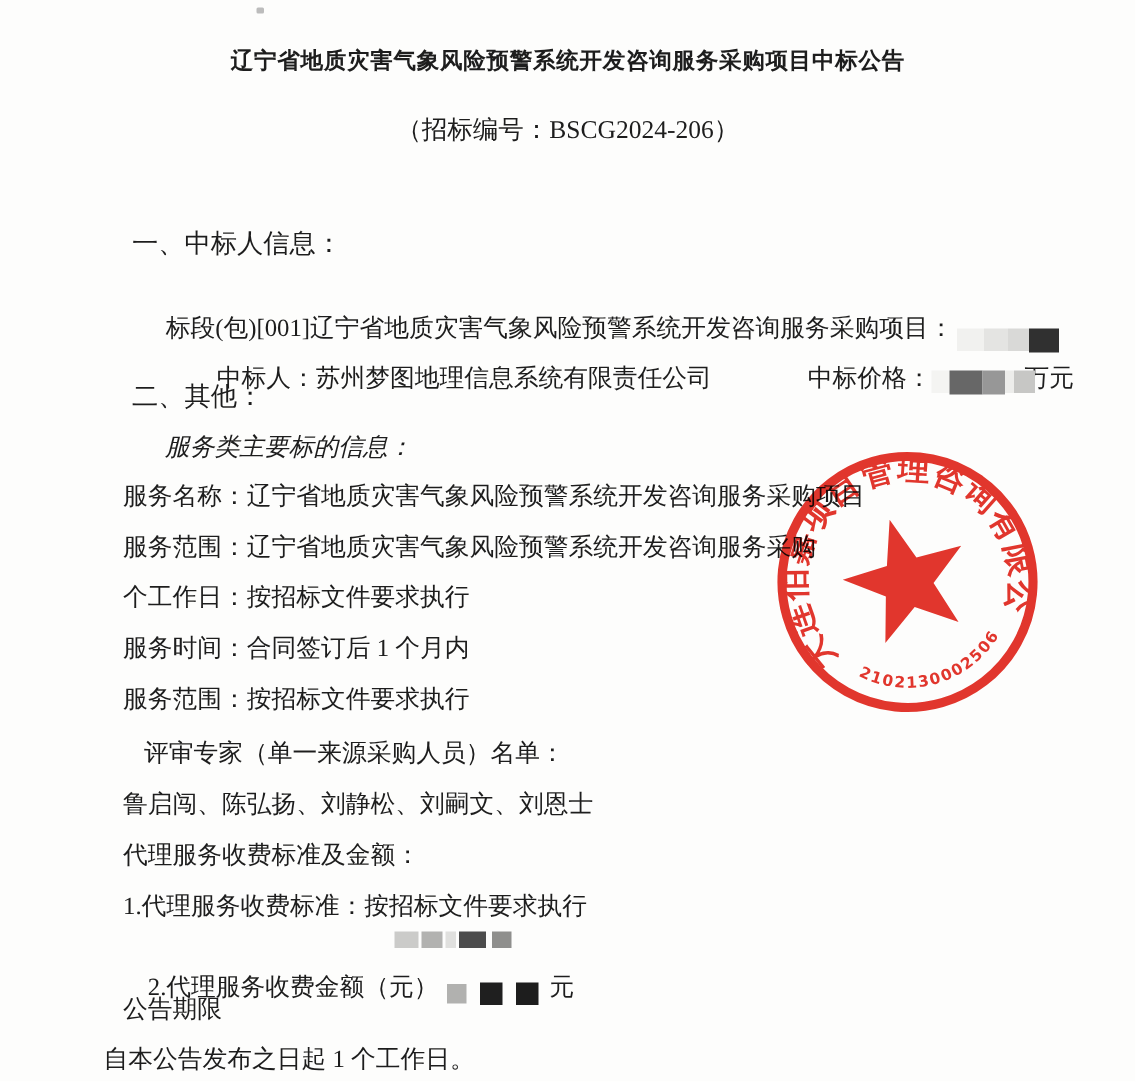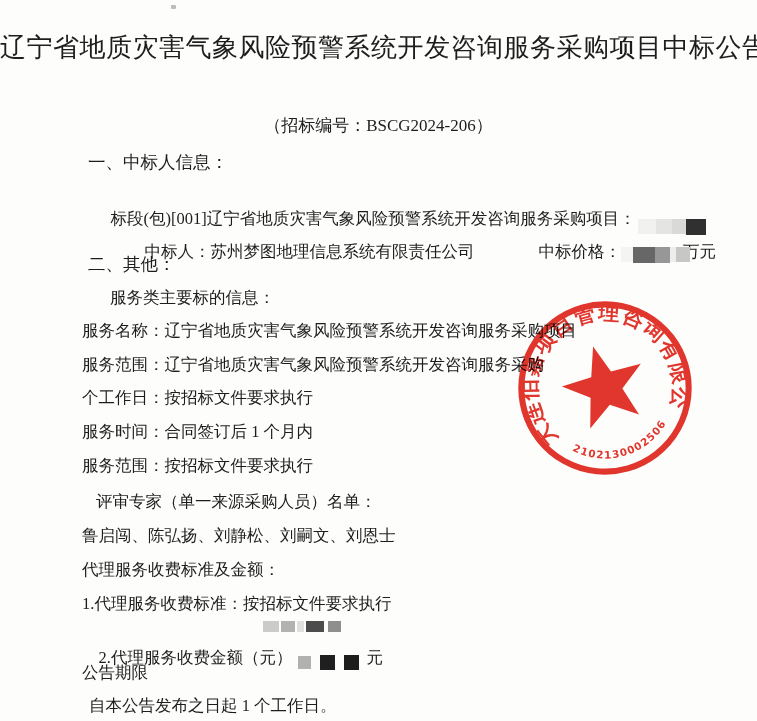--- a/index.html
+++ b/index.html
@@ -3,21 +3,21 @@
 <meta charset="utf-8">
 <style>
   html,body { margin:0; padding:0; background:#ffffff; }
   .doc {
     position:relative; width:757px; height:721px;
     background:#fdfdfc;
     font-family:"Liberation Serif","DejaVu Serif",serif;
     color:#1d1d1d; overflow:hidden;
   }
   .line { position:absolute; white-space:pre; font-size:16.5px; line-height:1.15; }
-  .title-line { left:0; width:100%; text-align:center; font-size:26px; font-weight:normal; letter-spacing:.5px; }
+  .title-line { left:0; width:100%; text-align:center; font-size:15px; font-weight:bold; letter-spacing:.5px; }
   .sub-line { left:0; width:100%; text-align:center; font-size:17px; }
   .heading { font-size:17.5px; font-weight:normal; }
   .px { display:inline-block; vertical-align:middle; }
   .pxrow { display:inline-block; vertical-align:middle; }
   .spacer { display:inline-block; }
   .speck { position:absolute; left:171px; top:5px; width:5px; height:4px; background:#9a9a9a; opacity:.65; border-radius:1px; }
   .seal {
     position:absolute; left:511px; top:294px; width:188px; height:188px;
     mix-blend-mode:multiply; opacity:.92; z-index:3; pointer-events:none;
   }
@@ -27,55 +27,55 @@
   }
 </style>
 </head>
 <body>
 
 <div class="doc">
 
   <div class="speck"></div>
 
   <div class="line title-line" style="top:33px;">辽宁省地质灾害气象风险预警系统开发咨询服务采购项目中标公告</div>
-  <div class="line sub-line" style="top:77px;margin-top:39px;">（招标编号：BSCG2024-206）</div>
+  <div class="line sub-line" style="top:77px;">（招标编号：BSCG2024-206）</div>
 
   <div class="line heading" style="top:152px; left:88px;">一、中标人信息：</div>
 
   <div class="line" style="top:191px; left:94px;">
     <span>标段(包)[001]辽宁省地质灾害气象风险预警系统开发咨询服务采购项目：</span><span class="pxrow" style="transform:translateY(6px); margin-left:2px;"><span class="px" style="width:18px;height:15px;background:#f1f1ef;"></span><span class="px" style="width:16px;height:15px;background:#e4e4e2;"></span><span class="px" style="width:14px;height:15px;background:#d9d9d7;"></span><span class="px" style="width:20px;height:16px;background:#303030;"></span></span>
   </div>
 
   <div class="line" style="top:224px; left:128px;">
     <span>中标人：</span><span>苏州梦图地理信息系统有限责任公司</span><span class="spacer" style="width:64px;"></span><span>中标价格：</span><span class="pxrow" style="transform:translateY(1px);"><span class="px" style="width:12px;height:15px;background:#f4f4f2;"></span><span class="px" style="width:22px;height:16px;background:#676767;"></span><span class="px" style="width:15px;height:16px;background:#979797;"></span><span class="px" style="width:6px;height:15px;background:#ededeb;"></span><span class="px" style="width:14px;height:15px;background:#c7c7c5;margin-right:-7px;"></span></span><span>万元</span>
   </div>
 
   <div class="line heading" style="top:254px; left:88px;">二、其他：</div>
-  <div class="line" style="top:289px; left:110px;">服务类主要标的信息：</div>
+  <div class="line" style="top:289px; left:110px;font-style:italic;">服务类主要标的信息：</div>
 
   <div class="line" style="top:322px; left:82px;"><span>服务名称：</span><span>辽宁省地质灾害气象风险预警系统开发咨询服务采购项目</span></div>
   <div class="line" style="top:356px; left:82px;"><span>服务范围：</span><span>辽宁省地质灾害气象风险预警系统开发咨询服务采购</span></div>
   <div class="line" style="top:389px; left:82px;"><span>个工作日：</span><span>按招标文件要求执行</span></div>
   <div class="line" style="top:423px; left:82px;"><span>服务时间：</span><span>合同签订后 1 个月内</span></div>
   <div class="line" style="top:457px; left:82px;"><span>服务范围：</span><span>按招标文件要求执行</span></div>
 
   <div class="line" style="top:493px; left:96px;">评审专家（单一来源采购人员）名单：</div>
   <div class="line" style="top:527px; left:82px;">鲁启闯、陈弘扬、刘静松、刘嗣文、刘恩士</div>
 
   <div class="line" style="top:561px; left:82px;">代理服务收费标准及金额：</div>
   <div class="line" style="top:595px; left:82px;">1.代理服务收费标准：按招标文件要求执行</div>
 
   <div class="line" style="top:616px; left:263px;"><span class="px" style="width:16px;height:11px;background:#cbcbc9;"></span><span class="px" style="width:14px;height:11px;background:#b2b2b0;margin-left:2px;"></span><span class="px" style="width:7px;height:11px;background:#e0e0de;margin-left:2px;"></span><span class="px" style="width:18px;height:11px;background:#4c4c4c;margin-left:2px;"></span><span class="px" style="width:13px;height:11px;background:#8f8f8d;margin-left:4px;"></span></div>
 
   <div class="line" style="top:630px; left:82px;">
     <span>2.代理服务收费金额（元）</span><span class="pxrow" style="transform:translateY(3px); margin-left:6px;"><span class="px" style="width:13px;height:13px;background:#b1b1af;"></span><span class="px" style="width:15px;height:15px;background:#1f1f1f;margin-left:9px;"></span><span class="px" style="width:15px;height:15px;background:#1d1d1d;margin-left:9px;"></span></span><span style="margin-left:7px;">元</span>
   </div>
 
   <div class="line" style="top:664px; left:82px;">公告期限</div>
-  <div class="line" style="top:697px; left:89px;">自本公告发布之日起 1 个工作日。</div>
+  <div class="line" style="top:697px; left:69px;">自本公告发布之日起 1 个工作日。</div>
 
   <div class="seal">
     <svg width="188" height="188" viewBox="0 0 200 200">
       <defs>
         <path id="sealTopArc" d="M 40.2,141.9 A 73,73 0 1 1 159.8,141.9" fill="none"></path>
         <path id="sealBottomArc" d="M 44.7,150.7 A 75,75 0 0 0 155.3,150.7" fill="none"></path>
       </defs>
       <g transform="rotate(-16 100 100)" fill="#e1251b">
         <circle cx="100" cy="100" r="89" fill="none" stroke="#e1251b" stroke-width="6.5"></circle>
         <polygon points="100,54 110.9,85 143.7,85.8 117.6,105.7 127,137.2 100,118.5 73,137.2 82.4,105.7 56.3,85.8 89.1,85"></polygon>

